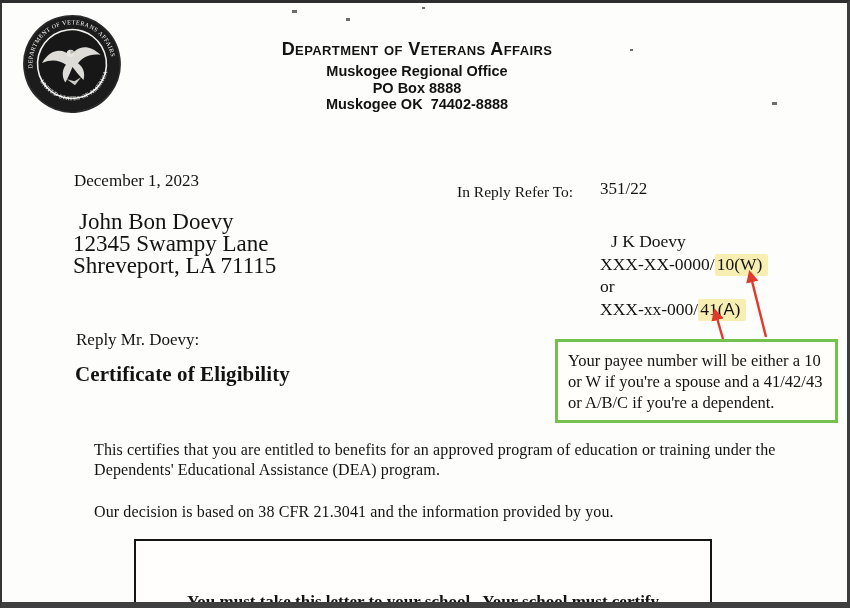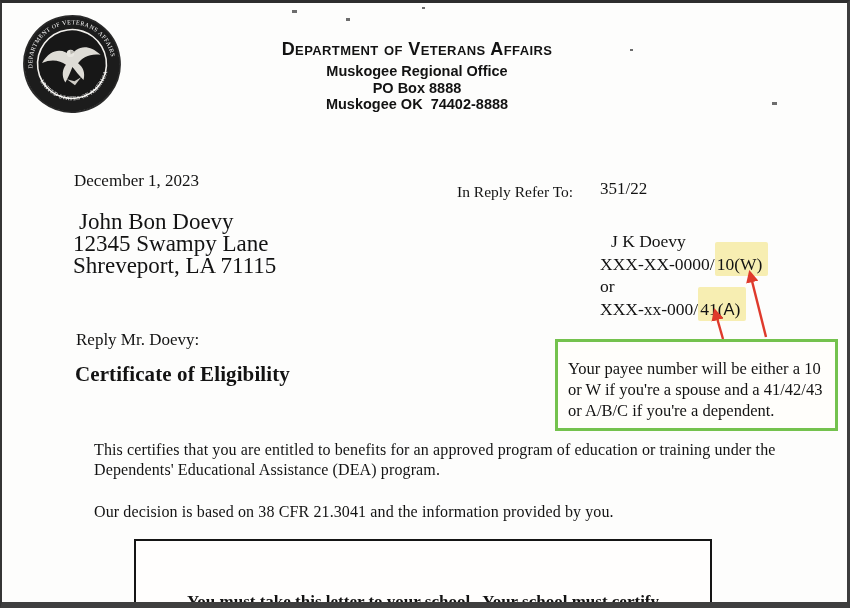--- a/index.html
+++ b/index.html
@@ -25,29 +25,29 @@
   .addr-first { padding-left:6px; }
   .salutation { left:74px; top:327px; font-size:17px; }
   .heading { left:73px; top:359px; font-family:Liberation Serif, serif;
              font-weight:bold; font-size:21px; letter-spacing:.1px; }
 
   
   .reply-label { left:455px; top:180px; font-size:15.5px; }
   .reply-code  { left:598px; top:176px; font-size:17px; }
   .idblock { left:598px; top:219px; font-size:17.5px; line-height:22.5px; white-space:nowrap; }
   .idname  { padding-left:11px;margin-top:8px; }
-  .hl { background:var(--c-highlight,#f7eeb2); padding:12px 6px 2px 2px; border-radius:2px; }
+  .hl { background:var(--c-highlight,#f7eeb2); padding:0 6px 2px 2px; border-radius:2px; }
   .hl-a { font-family:"Liberation Sans", sans-serif; font-size:16.5px; }
 
   
   .arrows { left:685px; top:256px; width:104px; height:86px; }
   .note {
     left:553px; top:336px; width:283px; box-sizing:border-box;
     border:3px solid var(--c-green,#74c24e); background:#fffefb;
-    padding:16px 8px 7px 10px; font-size:16.5px; line-height:21px;
+    padding:8px 8px 7px 10px; font-size:16.5px; line-height:21px;
   }
 
   
   .para1 { left:92px; top:437px; width:690px; font-size:16px; line-height:20px; letter-spacing:.12px; }
   .para2 { left:92px; top:500px; font-size:16px; letter-spacing:.12px; }
   .notice {
     left:132px; top:536px; width:578px; box-sizing:border-box;
     border:2px solid #151515; background:#fffefd;
     padding:8px 4px 10px; text-align:center;
     font-weight:bold; font-size:17px; line-height:21px; white-space:pre-wrap;

